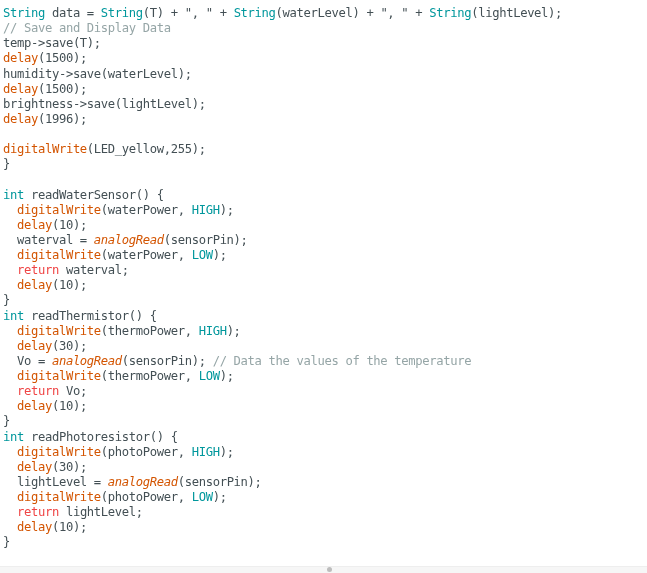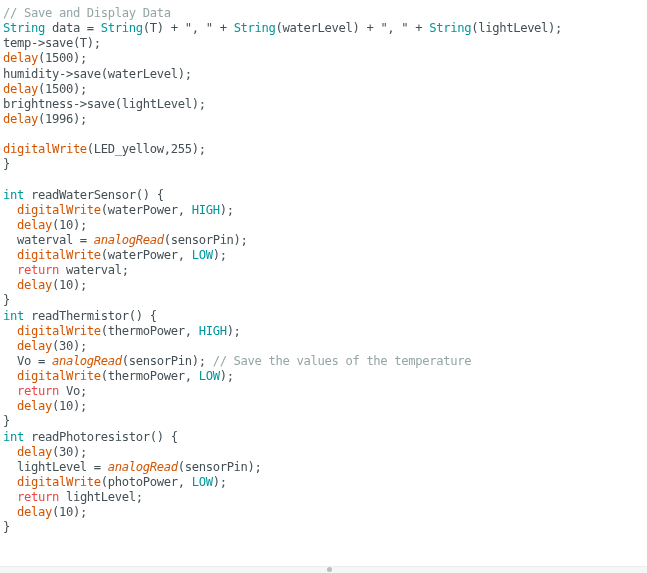--- a/index.html
+++ b/index.html
@@ -23,22 +23,22 @@
   }
   #scroll-dot {
     position: absolute; left: 327px; bottom: 1px; width: 5px; height: 5px;
     border-radius: 50%; background: #bdbdbd;
   }
 </style>
 </head>
 <body>
 
 <div id="editor">
+    <div class="line"><span class="kw-type">String</span><span> data = </span><span class="kw-type">String</span><span>(T) + ", " + </span><span class="kw-type">String</span><span>(waterLevel) + ", " + </span><span class="kw-type">String</span><span>(lightLevel);</span></div>
     <div class="line"><span class="cmt">// Save and Display Data</span></div>
-    <div class="line"><span class="kw-type">String</span><span> data = </span><span class="kw-type">String</span><span>(T) + ", " + </span><span class="kw-type">String</span><span>(waterLevel) + ", " + </span><span class="kw-type">String</span><span>(lightLevel);</span></div>
     <div class="line"><span>temp-&gt;save(T);</span></div>
     <div class="line"><span class="kw-func">delay</span><span>(1500);</span></div>
     <div class="line"><span>humidity-&gt;save(waterLevel);</span></div>
     <div class="line"><span class="kw-func">delay</span><span>(1500);</span></div>
     <div class="line"><span>brightness-&gt;save(lightLevel);</span></div>
     <div class="line"><span class="kw-func">delay</span><span>(1996);</span></div>
     <div class="line"> </div>
     <div class="line"><span class="kw-func">digitalWrite</span><span>(LED_yellow,255);</span></div>
     <div class="line"><span>}</span></div>
     <div class="line"> </div>
@@ -46,26 +46,27 @@
     <div class="line"><span>  </span><span class="kw-func">digitalWrite</span><span>(waterPower, </span><span class="kw-const">HIGH</span><span>);</span></div>
     <div class="line"><span>  </span><span class="kw-func">delay</span><span>(10);</span></div>
     <div class="line"><span>  waterval = </span><span class="kw-ital">analogRead</span><span>(sensorPin);</span></div>
     <div class="line"><span>  </span><span class="kw-func">digitalWrite</span><span>(waterPower, </span><span class="kw-const">LOW</span><span>);</span></div>
     <div class="line"><span>  </span><span class="kw-ret">return</span><span> waterval;</span></div>
     <div class="line"><span>  </span><span class="kw-func">delay</span><span>(10);</span></div>
     <div class="line"><span>}</span></div>
     <div class="line"><span class="kw-type">int</span><span> readThermistor() {</span></div>
     <div class="line"><span>  </span><span class="kw-func">digitalWrite</span><span>(thermoPower, </span><span class="kw-const">HIGH</span><span>);</span></div>
     <div class="line"><span>  </span><span class="kw-func">delay</span><span>(30);</span></div>
-    <div class="line"><span>  Vo = </span><span class="kw-ital">analogRead</span><span>(sensorPin); </span><span class="cmt">// Save the values of the temperature</span></div>
+    <div class="line"><span>  Vo = </span><span class="kw-ital">analogRead</span><span>(sensorPin); </span><span class="cmt">// Data the values of the temperature</span></div>
     <div class="line"><span>  </span><span class="kw-func">digitalWrite</span><span>(thermoPower, </span><span class="kw-const">LOW</span><span>);</span></div>
     <div class="line"><span>  </span><span class="kw-ret">return</span><span> Vo;</span></div>
     <div class="line"><span>  </span><span class="kw-func">delay</span><span>(10);</span></div>
     <div class="line"><span>}</span></div>
     <div class="line"><span class="kw-type">int</span><span> readPhotoresistor() {</span></div>
+    <div class="line"><span>  </span><span class="kw-func">digitalWrite</span><span>(photoPower, </span><span class="kw-const">HIGH</span><span>);</span></div>
     <div class="line"><span>  </span><span class="kw-func">delay</span><span>(30);</span></div>
     <div class="line"><span>  lightLevel = </span><span class="kw-ital">analogRead</span><span>(sensorPin);</span></div>
     <div class="line"><span>  </span><span class="kw-func">digitalWrite</span><span>(photoPower, </span><span class="kw-const">LOW</span><span>);</span></div>
     <div class="line"><span>  </span><span class="kw-ret">return</span><span> lightLevel;</span></div>
     <div class="line"><span>  </span><span class="kw-func">delay</span><span>(10);</span></div>
     <div class="line"><span>}</span></div>
   </div>
 <div id="bottom-bar">
   <div id="scroll-dot"></div>
 </div>

